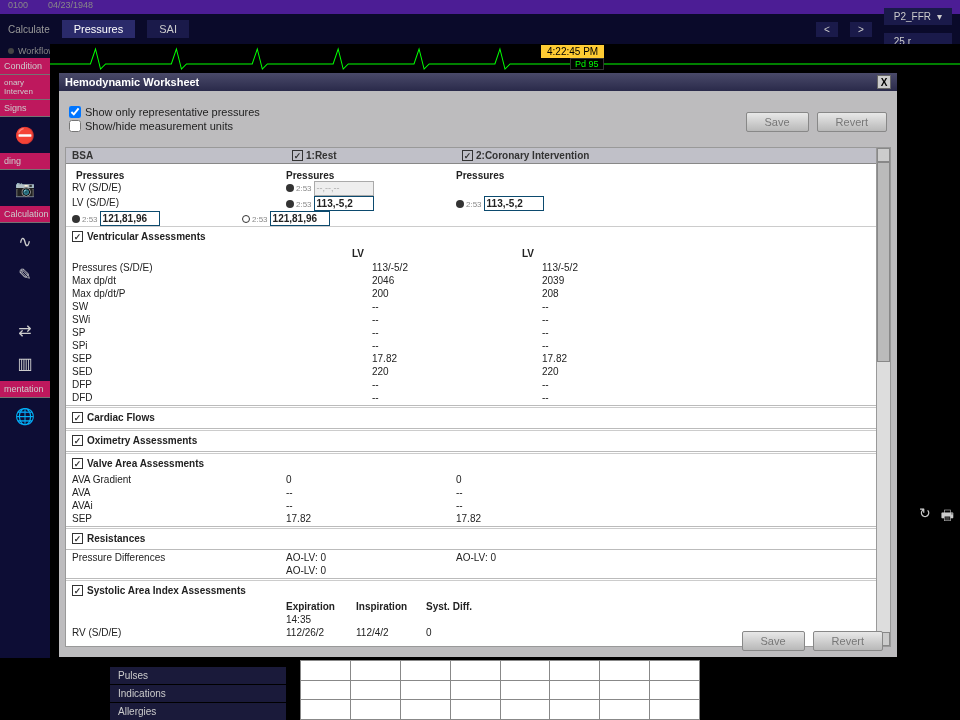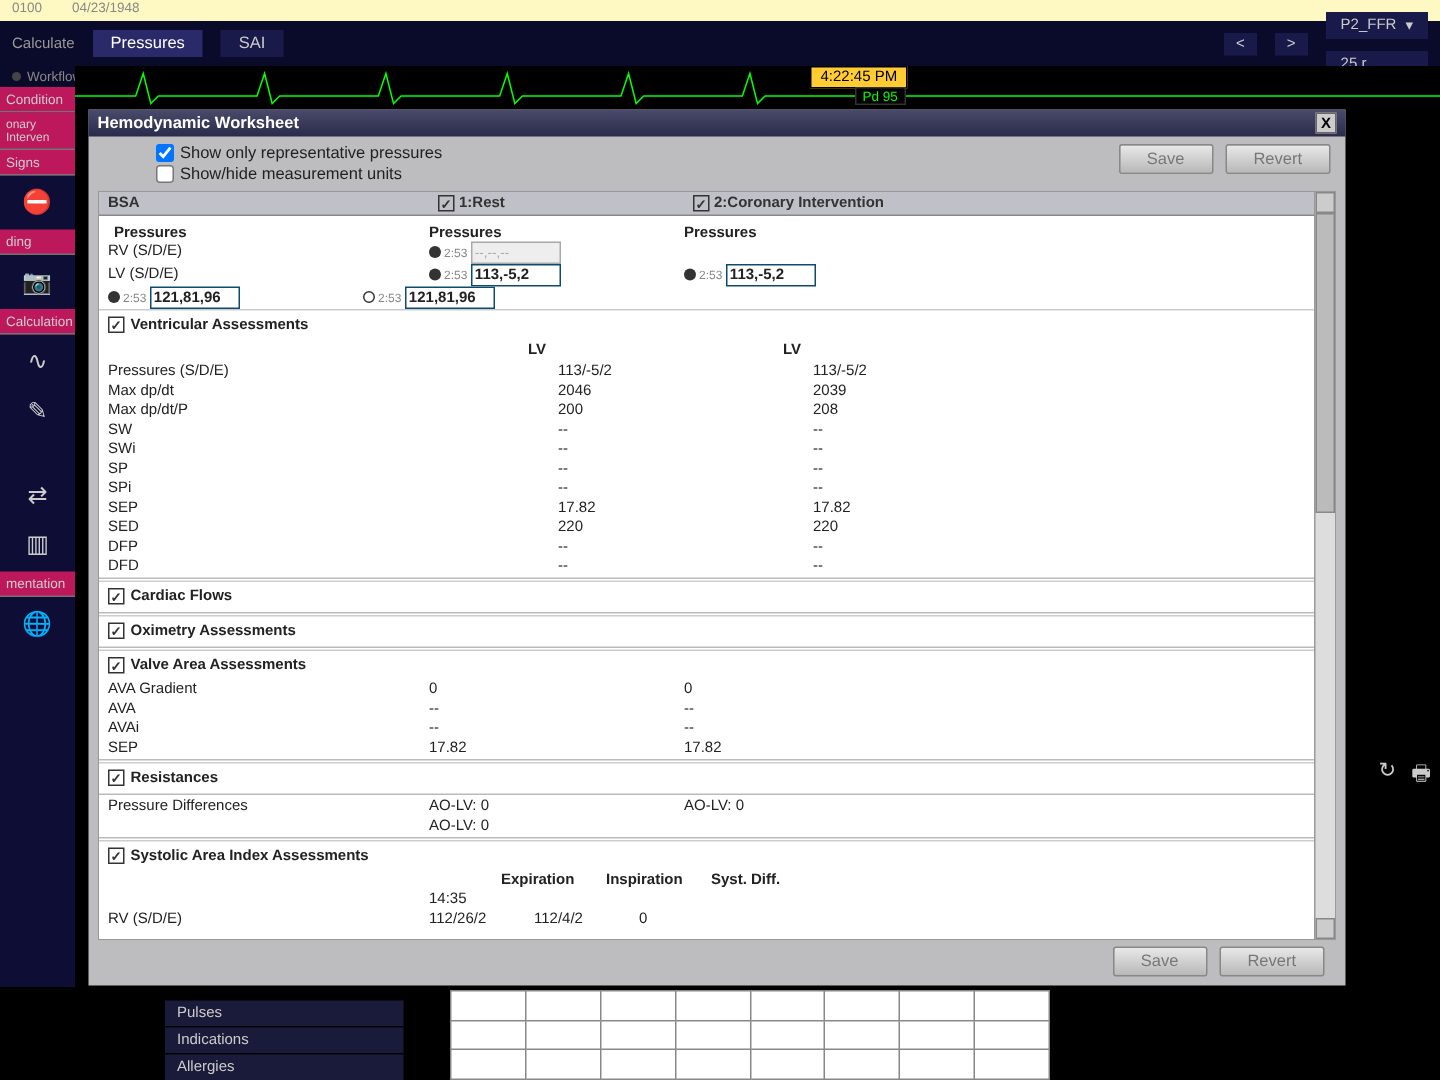--- a/index.html
+++ b/index.html
@@ -4,34 +4,34 @@
 <style>
   * { box-sizing: border-box; margin: 0; padding: 0; font-family: Arial, sans-serif; }
   body { background: #000; width: 960px; height: 720px; overflow: hidden; position: relative; font-size: 11px; color: #ccc; }
   .topbar { background: #0a0a2a; height: 30px; display: flex; align-items: center; padding: 0 8px; gap: 12px; }
   .topbar .label { color: #999; font-size: 10px; }
   .topbar .tab { background: #1a1a4a; color: #ccc; padding: 3px 12px; font-size: 11px; }
   .topbar .tab.active { background: #2a2a6a; color: #fff; }
   .topbar .arrow { background: #1a1a4a; color: #ccc; padding: 2px 8px; font-size: 10px; }
   .topbar .right { margin-left: auto; display: flex; gap: 8px; flex-direction: column; }
   .topbar .combo { background: #1a1a4a; color: #ccc; padding: 3px 10px; font-size: 10px; display:flex; align-items:center; gap:6px;}
-  .patient-row { background: #fef9c3; height: 14px; padding: 0 8px; font-size: 9px; color: #888; display:flex; gap:20px;}
+  .patient-row { background: #4c1d95; height: 14px; padding: 0 8px; font-size: 9px; color: #888; display:flex; gap:20px;}
   .wf-row { background:#0a0a2a; height:14px; padding:0 8px; font-size:9px; color:#888; display:flex; align-items:center; gap:4px;}
   .wf-row .rad { width:6px; height:6px; border-radius:50%; background:#444;}
   .left-panel { position: absolute; left: 0; top: 58px; width: 50px; height: 600px; background: #0d0d35; }
   .left-panel .section { color:#ccc; font-size:9px; padding:3px 4px; background:#be185d; border-bottom:1px solid #737373;}
   .left-panel .icon-btn { width:40px; height:30px; margin:3px auto; display:flex; align-items:center; justify-content:center; color:#ccc; font-size:16px;}
   .waveform-bg { position:absolute; left:50px; top:44px; right:0; height:30px; background:#000;}
   .waveform-bg svg { width:100%; height:100%;}
   .time-badge { position:absolute; left:540px; top:44px; background:#ffcc33; color:#000; padding:1px 6px; font-size:10px; border:1px solid #000;}
   .pd-badge { position:absolute; left:570px; top:58px; background:#000; color:#0f0; font-size:9px; border:1px solid #333; padding:0 4px;}
   .dialog { position:absolute; left:58px; top:72px; width:840px; height:586px; background:#BDBCBE; border:1px solid #000; box-shadow:2px 2px 4px rgba(0,0,0,.5);}
   .dialog-title { background:linear-gradient(#4a4a6a,#2a2a4a); color:#fff; font-size:11px; font-weight:bold; padding:2px 6px; display:flex; align-items:center;}
   .dialog-title .close { margin-left:auto; background:#ccc; color:#000; width:14px; height:14px; display:flex; align-items:center; justify-content:center; font-size:10px; border:1px solid #666;}
-  .dialog-top { padding:5px 10px; display:flex; align-items:flex-start; gap:20px;margin-left:35px;}
+  .dialog-top { padding:15px 10px; display:flex; align-items:flex-end; gap:20px;}
   .dialog-top .chk-row { display:flex; align-items:center; gap:4px; color:#222; font-size:11px;}
   .dialog-top .chk-row input { width:12px; height:12px;}
   .dialog-top .btns { margin-left:auto; display:flex; gap:8px;}
   .dialog-btn { background:linear-gradient(#e8e8e8,#b8b8b8); border:1px solid #888; color:#777; padding:3px 18px; font-size:11px; border-radius:2px;}
   .dialog-body { height:500px; overflow-y:auto; background:#fff; margin:0 6px; border:1px solid #999; position:relative;}
   .hdr-row { display:flex; background:#c0c0c8; border-bottom:1px solid #888; font-weight:bold; color:#333; font-size:10px;}
   .hdr-row .col { padding:2px 6px; display:flex; align-items:center; gap:3px;}
   .col1 { width:220px; }
   .col-h { width:170px;}
   .body-inner { color:#222; font-size:10px;}
@@ -53,21 +53,21 @@
   .tiny-time{ color:#888; font-size:8px; margin-right:2px;}
   .radio-dot{ width:8px; height:8px; border-radius:50%; background:#333; display:inline-block; margin-right:2px; vertical-align:middle;}
   .radio-dot.open{ background:#fff; border:1px solid #333;}
   .ghost-box{ border:1px solid #aaa; background:#eee; color:#aaa; padding:0 2px; display:inline-block; min-width:60px; font-size:9px;}
   .hr{ border-top:1px solid #bbb; margin:1px 0;}
   .dialog-footer { position:absolute; bottom:6px; right:14px; display:flex; gap:8px;}
   .scrollbar-fake{ position:absolute; right:0; top:0; width:14px; height:100%; background:#ddd; border-left:1px solid #999;}
   .scrollbar-fake .up,.scrollbar-fake .down{ height:14px; background:#ccc; border:1px solid #888; font-size:8px; display:flex; align-items:center; justify-content:center;}
   .scrollbar-fake .down{ position:absolute; bottom:0; width:100%;}
   .scrollbar-fake .thumb{ position:absolute; top:14px; width:100%; height:200px; background:#bbb; border:1px solid #888;}
-  .btm-tabs { position:absolute; left:110px; bottom:0; width:159px;}
+  .btm-tabs { position:absolute; left:110px; bottom:0; width:176px;}
   .btm-tabs .t { background:#1a1a3a; color:#ccc; font-size:10px; padding:3px 8px; border-top:1px solid #000;}
   .grid-bg { position:absolute; left:300px; bottom:0; width:400px; height:60px; background:#fff;}
   .grid-bg table{ width:100%; height:100%; border-collapse:collapse;}
   .grid-bg td{ border:1px solid #888;}
   .right-icons{ position:absolute; right:6px; top:505px; display:flex; gap:10px; color:#ccc; font-size:14px;}
 </style>
 </head>
 <body>
 
 <div class="patient-row">
@@ -308,21 +308,21 @@
           <div class="c1"></div>
           <div class="c2">AO-LV: 0</div>
           <div class="c3"></div>
         </div>
       <div class="hr"></div>
 
       <div class="sec-hdr">
           <span class="cb checked"></span>
           <span>Systolic Area Index Assessments</span>
         </div>
-      <div class="row" style="font-weight:bold;margin-left:48px;">
+      <div class="row" style="font-weight:bold;">
         <div class="c1"></div>
         <div style="width:70px">Expiration</div>
         <div style="width:70px">Inspiration</div>
         <div style="width:70px">Syst. Diff.</div>
       </div>
       <div class="row">
           <div class="c1"></div>
           <div style="width:70px">14:35</div>
         </div>
       <div id="sai-rows">

